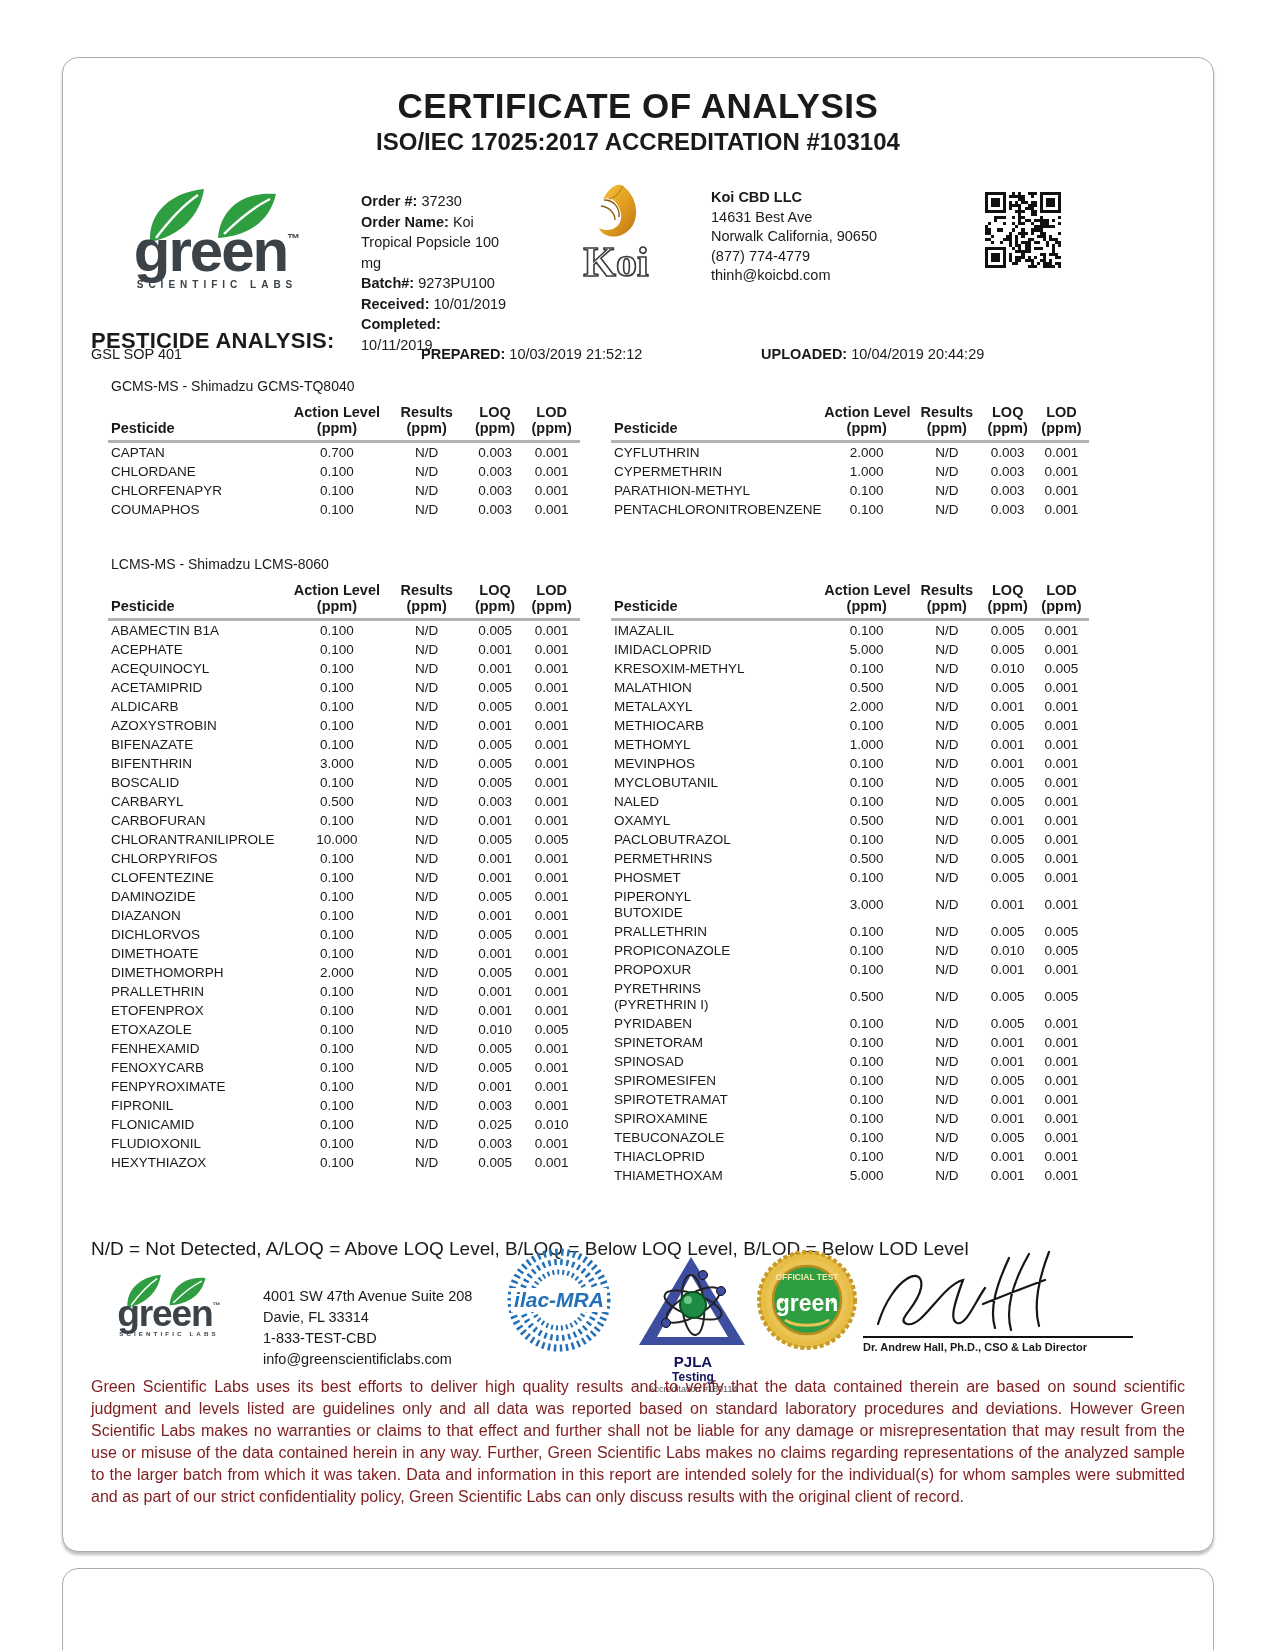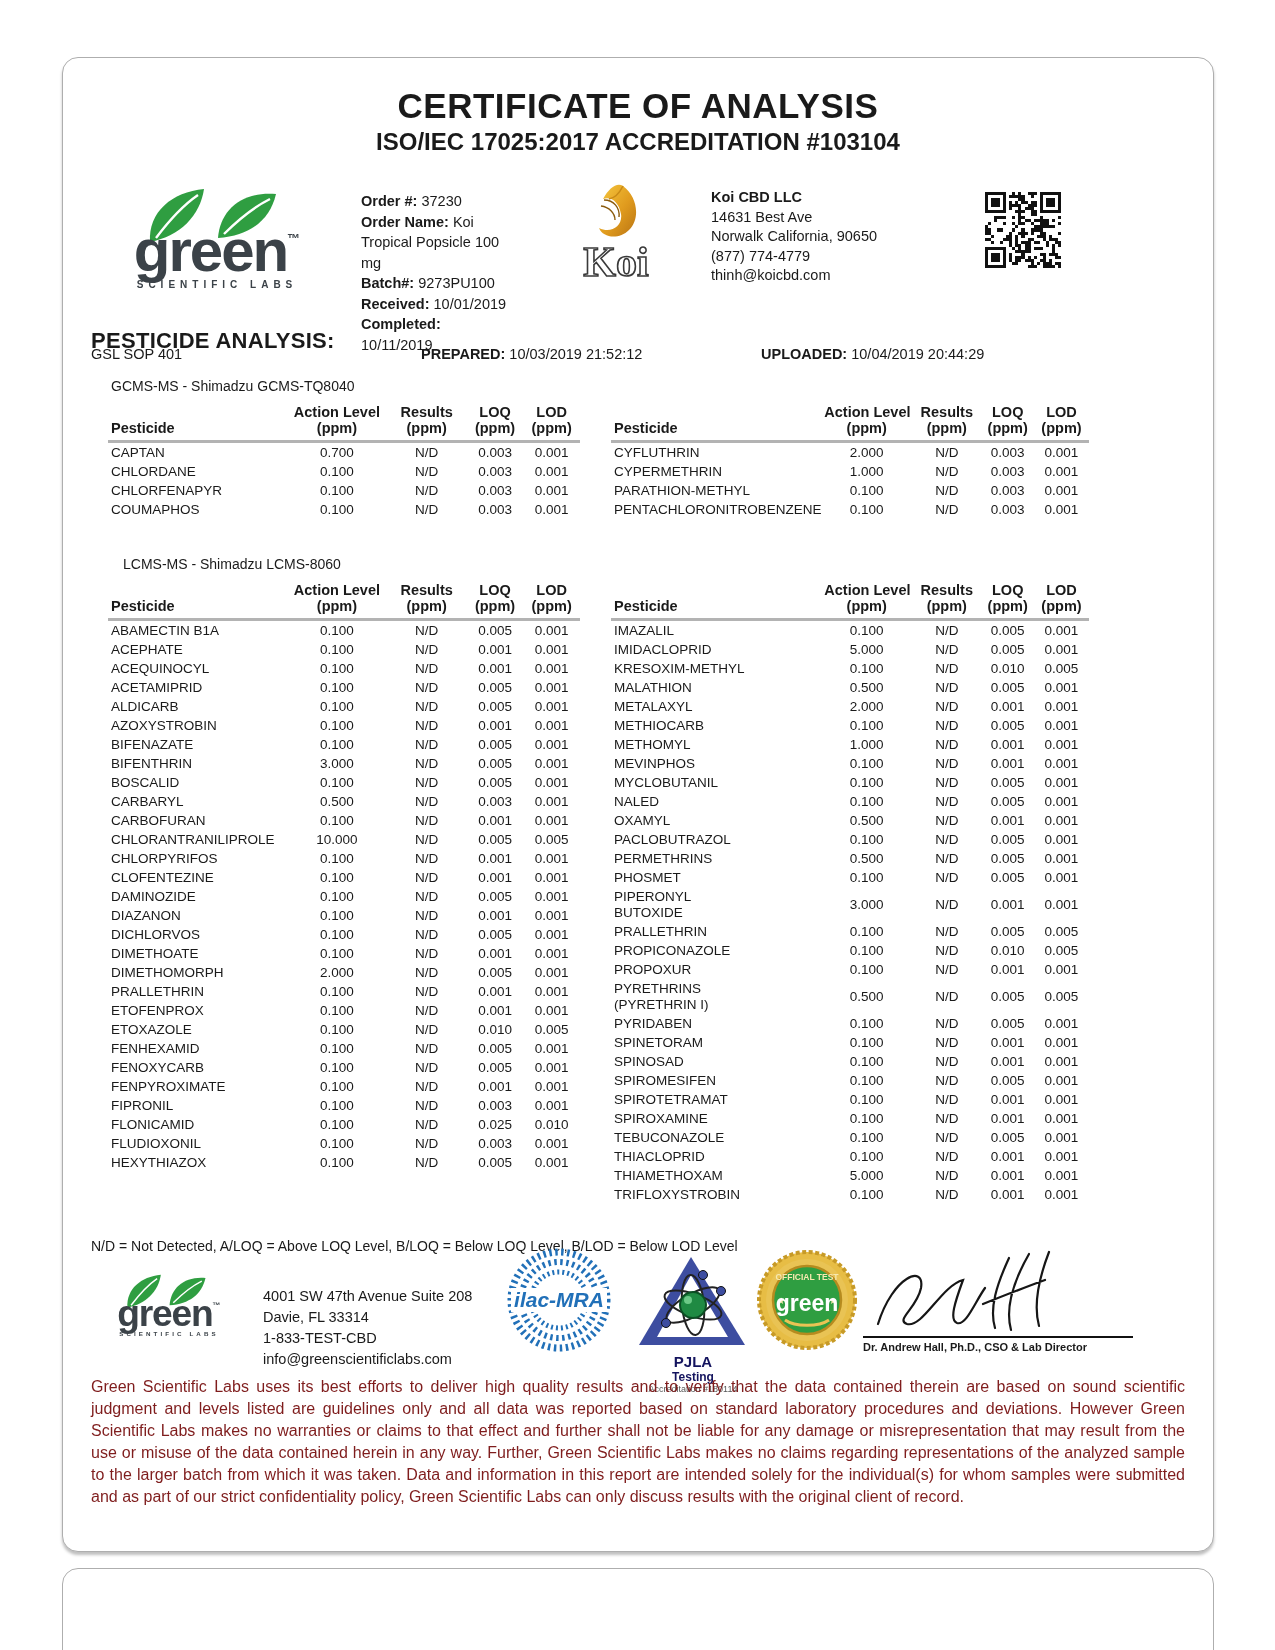--- a/index.html
+++ b/index.html
@@ -38,21 +38,21 @@
        border-bottom:3px solid #b3b3b3; padding:2px 3px 4px; line-height:16px; }
   th div { white-space:nowrap; }
   th:first-child { text-align:left; }
   td { font-size:13.5px; text-align:center; padding:1.5px 3px; line-height:16px; }
   td:first-child { text-align:left; white-space:pre-line; }
   .t-left { width:472px; }
   .t-left col.c0{width:38%} .t-left col.c1{width:21%} .t-left col.c2{width:17%} .t-left col.c3{width:12%} .t-left col.c4{width:12%}
   .t-right { width:478px; }
   .t-right col.c0{width:44%} .t-right col.c1{width:19%} .t-right col.c2{width:14.5%} .t-right col.c3{width:11%} .t-right col.c4{width:11.5%}
 
-  .legend { font-size:14px; }
+  .legend { font-size:19px; }
 
   .addr { font-size:14.5px; line-height:21px; }
 
   .sig-wrap { width:270px; }
   .sig-line { border-top:2px solid #111; margin-top:-6px; }
   .sig-name { font-size:11px; font-weight:bold; margin-top:3px; }
 
   .pjla-txt1 { font-size:15px; font-weight:bold; color:#14145e; text-align:center; }
   .pjla-txt2 { font-size:12px; font-weight:bold; color:#14145e; text-align:center; }
   .pjla-txt3 { font-size:9px; color:#555; text-align:center; }
@@ -446,21 +446,21 @@
         <tr>
           <td>PENTACHLORONITROBENZENE</td>
           <td>0.100</td>
           <td>N/D</td>
           <td>0.003</td>
           <td>0.001</td>
         </tr>
       </tbody>
     </table>
 
-  <div class="abs instr" style="top:498px; left:48px;margin-left:12px;">LCMS-MS - Shimadzu LCMS-8060</div>
+  <div class="abs instr" style="top:498px; left:48px;">LCMS-MS - Shimadzu LCMS-8060</div>
 
   <table class="abs t-left" style="top:522px; left:45px;">
     <colgroup>
         <col class="c0">
         <col class="c1">
         <col class="c2">
         <col class="c3">
         <col class="c4">
       </colgroup>
   <thead>
@@ -911,27 +911,20 @@
         <tr>
           <td>THIACLOPRID</td>
           <td>0.100</td>
           <td>N/D</td>
           <td>0.001</td>
           <td>0.001</td>
         </tr>
         <tr>
           <td>THIAMETHOXAM</td>
           <td>5.000</td>
-          <td>N/D</td>
-          <td>0.001</td>
-          <td>0.001</td>
-        </tr>
-        <tr>
-          <td>TRIFLOXYSTROBIN</td>
-          <td>0.100</td>
           <td>N/D</td>
           <td>0.001</td>
           <td>0.001</td>
         </tr>
       </tbody>
     </table>
 
   <div class="abs legend" style="top:1180px; left:28px;">N/D = Not Detected, A/LOQ = Above LOQ Level, B/LOQ = Below LOQ Level, B/LOD = Below LOD Level</div>
 
   <div class="abs sm-logo" style="top:1215px; left:34px;">

